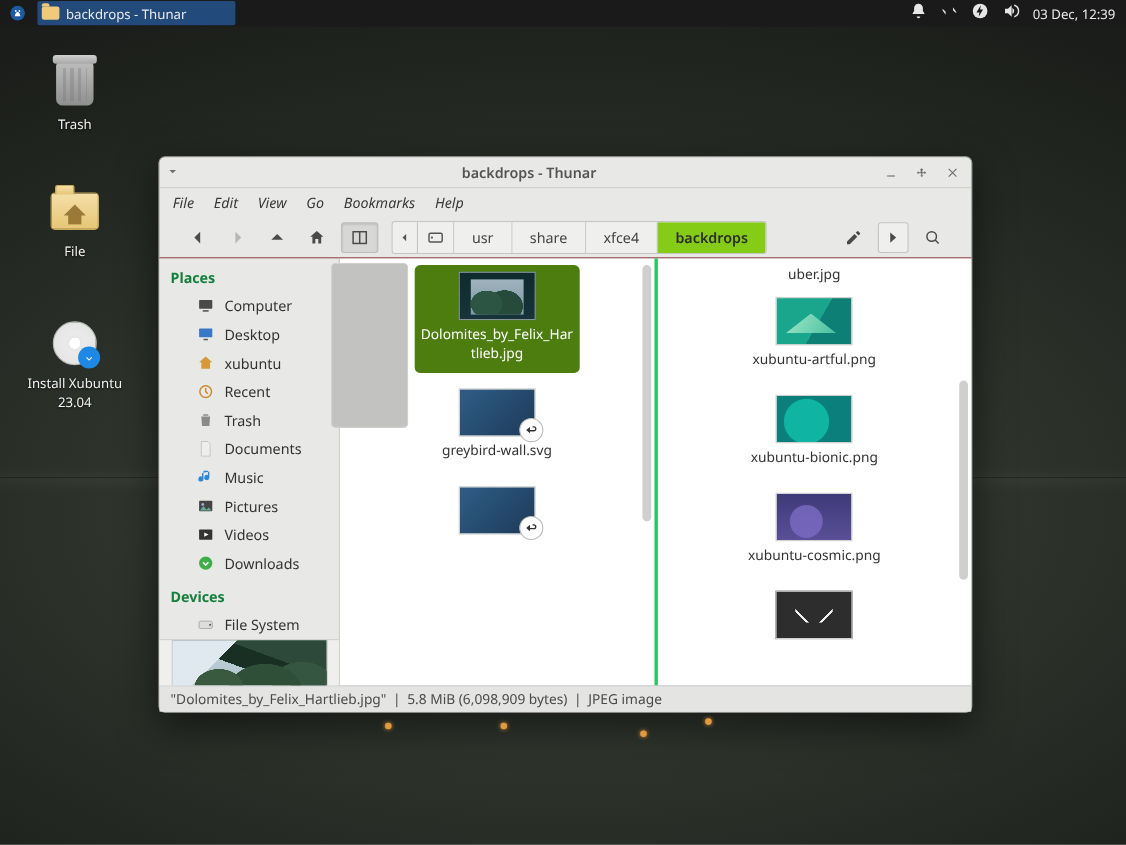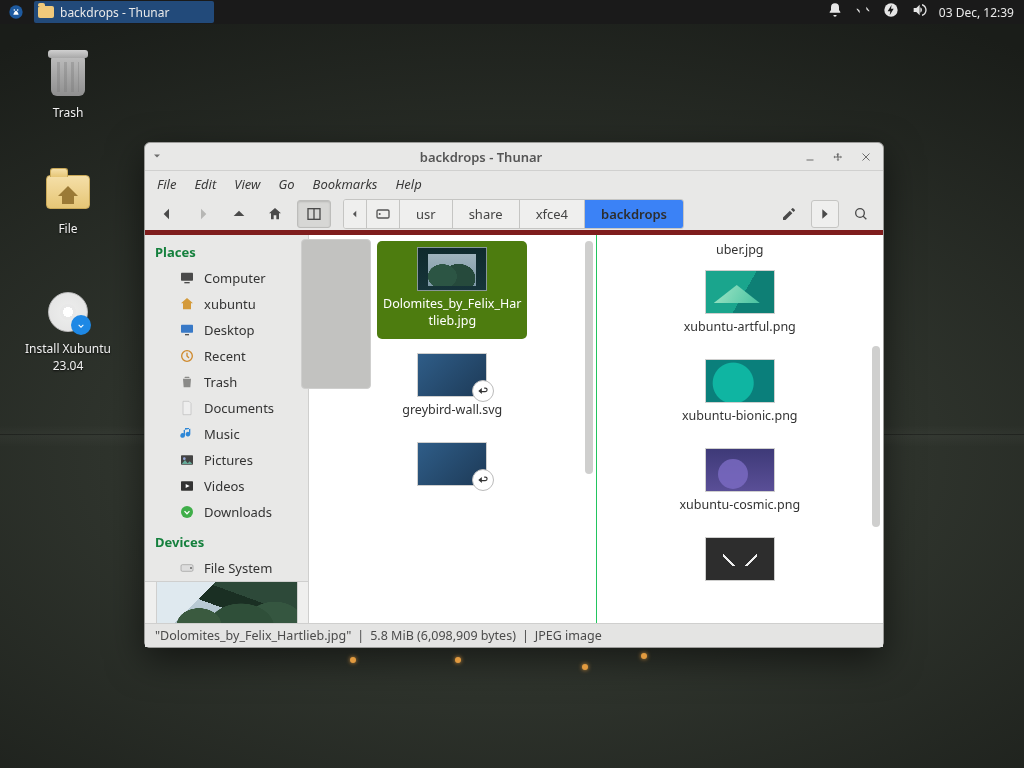--- a/index.html
+++ b/index.html
@@ -62,41 +62,41 @@
   .titlebar .win-title { flex:1; text-align:center; font-weight:600; color:#555; font-size:13px; }
   .titlebar .win-btn { width:22px; height:20px; display:flex; align-items:center; justify-content:center; color:#6d6d6d; border-radius:3px; }
 
   .menubar {
     height: 26px; display:flex; align-items:center; gap: 18px; padding: 0 12px;
     font-size: 13px; color: #3a3a3a;
   }
   .menubar span { cursor: default; font-style: italic; }
 
   .toolbar {
-    height: 38px; display:flex; align-items:center; padding: 0 8px; gap: 8px;
-    border-bottom: 5px solid #7f1d1d;
+    height: 38px; display:flex; align-items:center; padding: 0 21px; gap: 8px;
+    border-bottom: 1px solid #7f1d1d;
   }
   .tbtn {
     width: 28px; height: 28px; display:flex; align-items:center; justify-content:center;
     color:#4a4a4a; border-radius:3px;
   }
   .tbtn.disabled { color: #b7b7b5; }
   .tbtn svg { width: 16px; height: 16px; fill: currentColor; }
   .tbtn.toggle-active { background:#d7d7d5; border:1px solid #bdbdbb; box-shadow: inset 0 1px 2px rgba(0,0,0,.15); }
   .pathbar {
     display:flex; align-items:stretch; height:30px; border:1px solid #c5c5c3; border-radius:3px;
     background: #f2f2f1; margin-left: 4px; overflow:hidden;
   }
   .pseg {
     display:flex; align-items:center; padding: 0 16px; border-right:1px solid #c5c5c3;
     font-size:13px; color:#444; background:#efefee;
   }
   .pseg.icon { padding: 0 8px; }
   .pseg.chev { padding: 0 6px; }
-  .pseg.current { background:#3b82f6; font-weight:600; color:#2d2d2d; border-right:none; }
+  .pseg.current { background:#84cc16; font-weight:600; color:#2d2d2d; border-right:none; }
   .toolbar .gap { flex: 1; }
 
   .body {
     flex: 1; display: flex; min-height: 0;
   }
   .sidebar {
     width: 164px; background:#e8e8e7; border-right:1px solid #cfcfce; position:relative;
     display:flex; flex-direction:column; font-size:13px; color:#333;
   }
   .sb-scroll { position:absolute; right:0; top:4px; bottom:170px; width:8px; }
@@ -121,21 +121,21 @@
     background:
       radial-gradient(40px 30px at 30% 78%, #3a5a3f 0 55%, transparent 56%),
       radial-gradient(60px 44px at 60% 82%, #2f4f39 0 55%, transparent 56%),
       radial-gradient(50px 36px at 84% 74%, #355640 0 55%, transparent 56%);
   }
 
   .content {
     flex:1; display:flex; min-width:0; background:#fff;
   }
   .col { flex:1; overflow:hidden; position:relative; padding: 6px 6px 2px; }
-  .col + .col { border-left: 1px solid #22c55e; }
+  .col + .col { border-left: 3px solid #22c55e; }
   .col .vtrack { position:absolute; right:2px; top:6px; bottom:6px; width:10px; }
   .col .vthumb { position:absolute; left:1px; right:1px; background:#cfcfce; border-radius:5px; }
 
   .file {
     display:flex; flex-direction:column; align-items:center; gap:4px;
     padding: 6px 4px 10px; text-align:center; font-size:12.5px; color:#333;
     border-radius:5px; margin: 0 auto 8px; width: 150px;
   }
   .file.selected { background:#4d7c0f; color:#fff; }
   .thumb {
@@ -361,33 +361,33 @@
             <svg viewBox="0 0 24 24">
               <rect x="3" y="4" width="18" height="12" rx="1" fill="#4a4a4a"></rect>
               <rect x="8" y="18" width="8" height="2" fill="#4a4a4a"></rect>
             </svg>
           </span>
           <span>Computer</span>
         </div>
       <div class="sb-item">
           <span class="ic">
             <svg viewBox="0 0 24 24">
-              <path d="M12 3l9 8h-3v9H6v-9H3z" fill="#d49a3a"></path>
-            </svg>
-          </span>
-          <span>xubuntu</span>
-        </div>
-      <div class="sb-item">
-          <span class="ic">
-            <svg viewBox="0 0 24 24">
               <rect x="3" y="4" width="18" height="12" rx="1" fill="#3879c7"></rect>
               <rect x="9" y="18" width="6" height="2" fill="#555"></rect>
             </svg>
           </span>
           <span>Desktop</span>
+        </div>
+      <div class="sb-item">
+          <span class="ic">
+            <svg viewBox="0 0 24 24">
+              <path d="M12 3l9 8h-3v9H6v-9H3z" fill="#d49a3a"></path>
+            </svg>
+          </span>
+          <span>xubuntu</span>
         </div>
       <div class="sb-item">
           <span class="ic">
             <svg viewBox="0 0 24 24">
               <circle cx="12" cy="12" r="8" fill="none" stroke="#cf8a2e" stroke-width="2"></circle>
               <path d="M12 7v5l3 3" stroke="#cf8a2e" stroke-width="2" fill="none"></path>
             </svg>
           </span>
           <span>Recent</span>
         </div>

